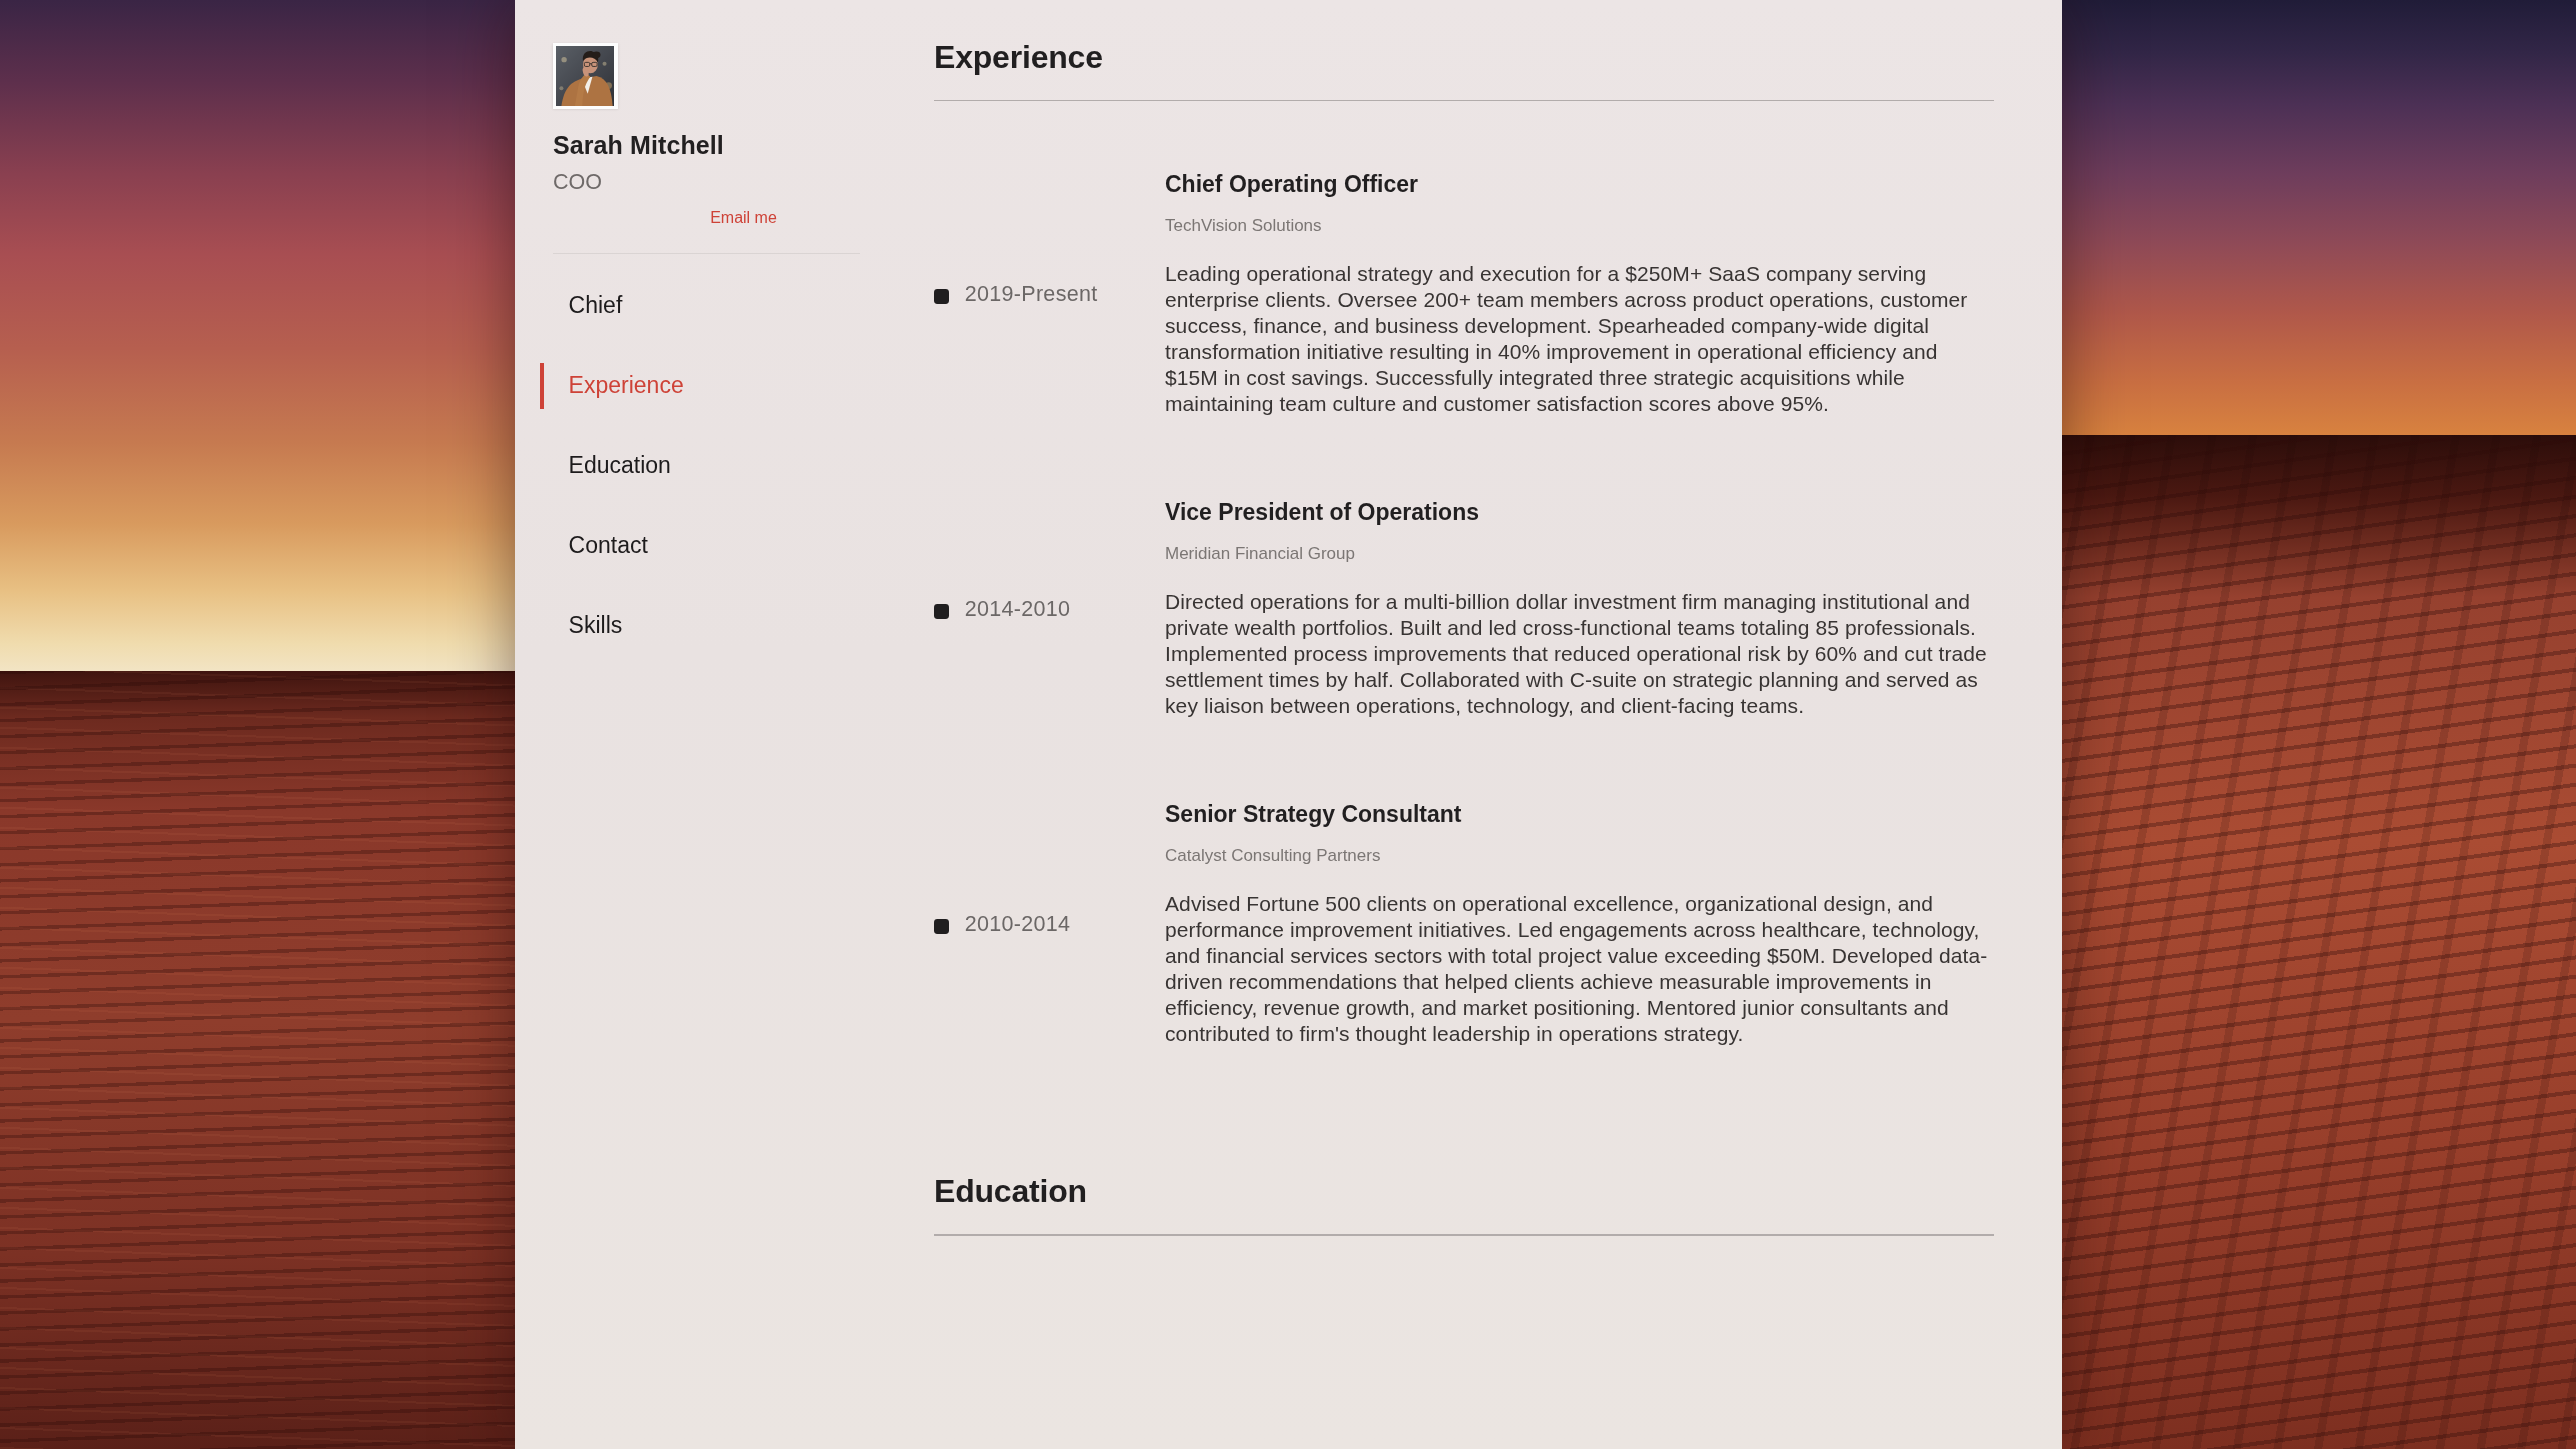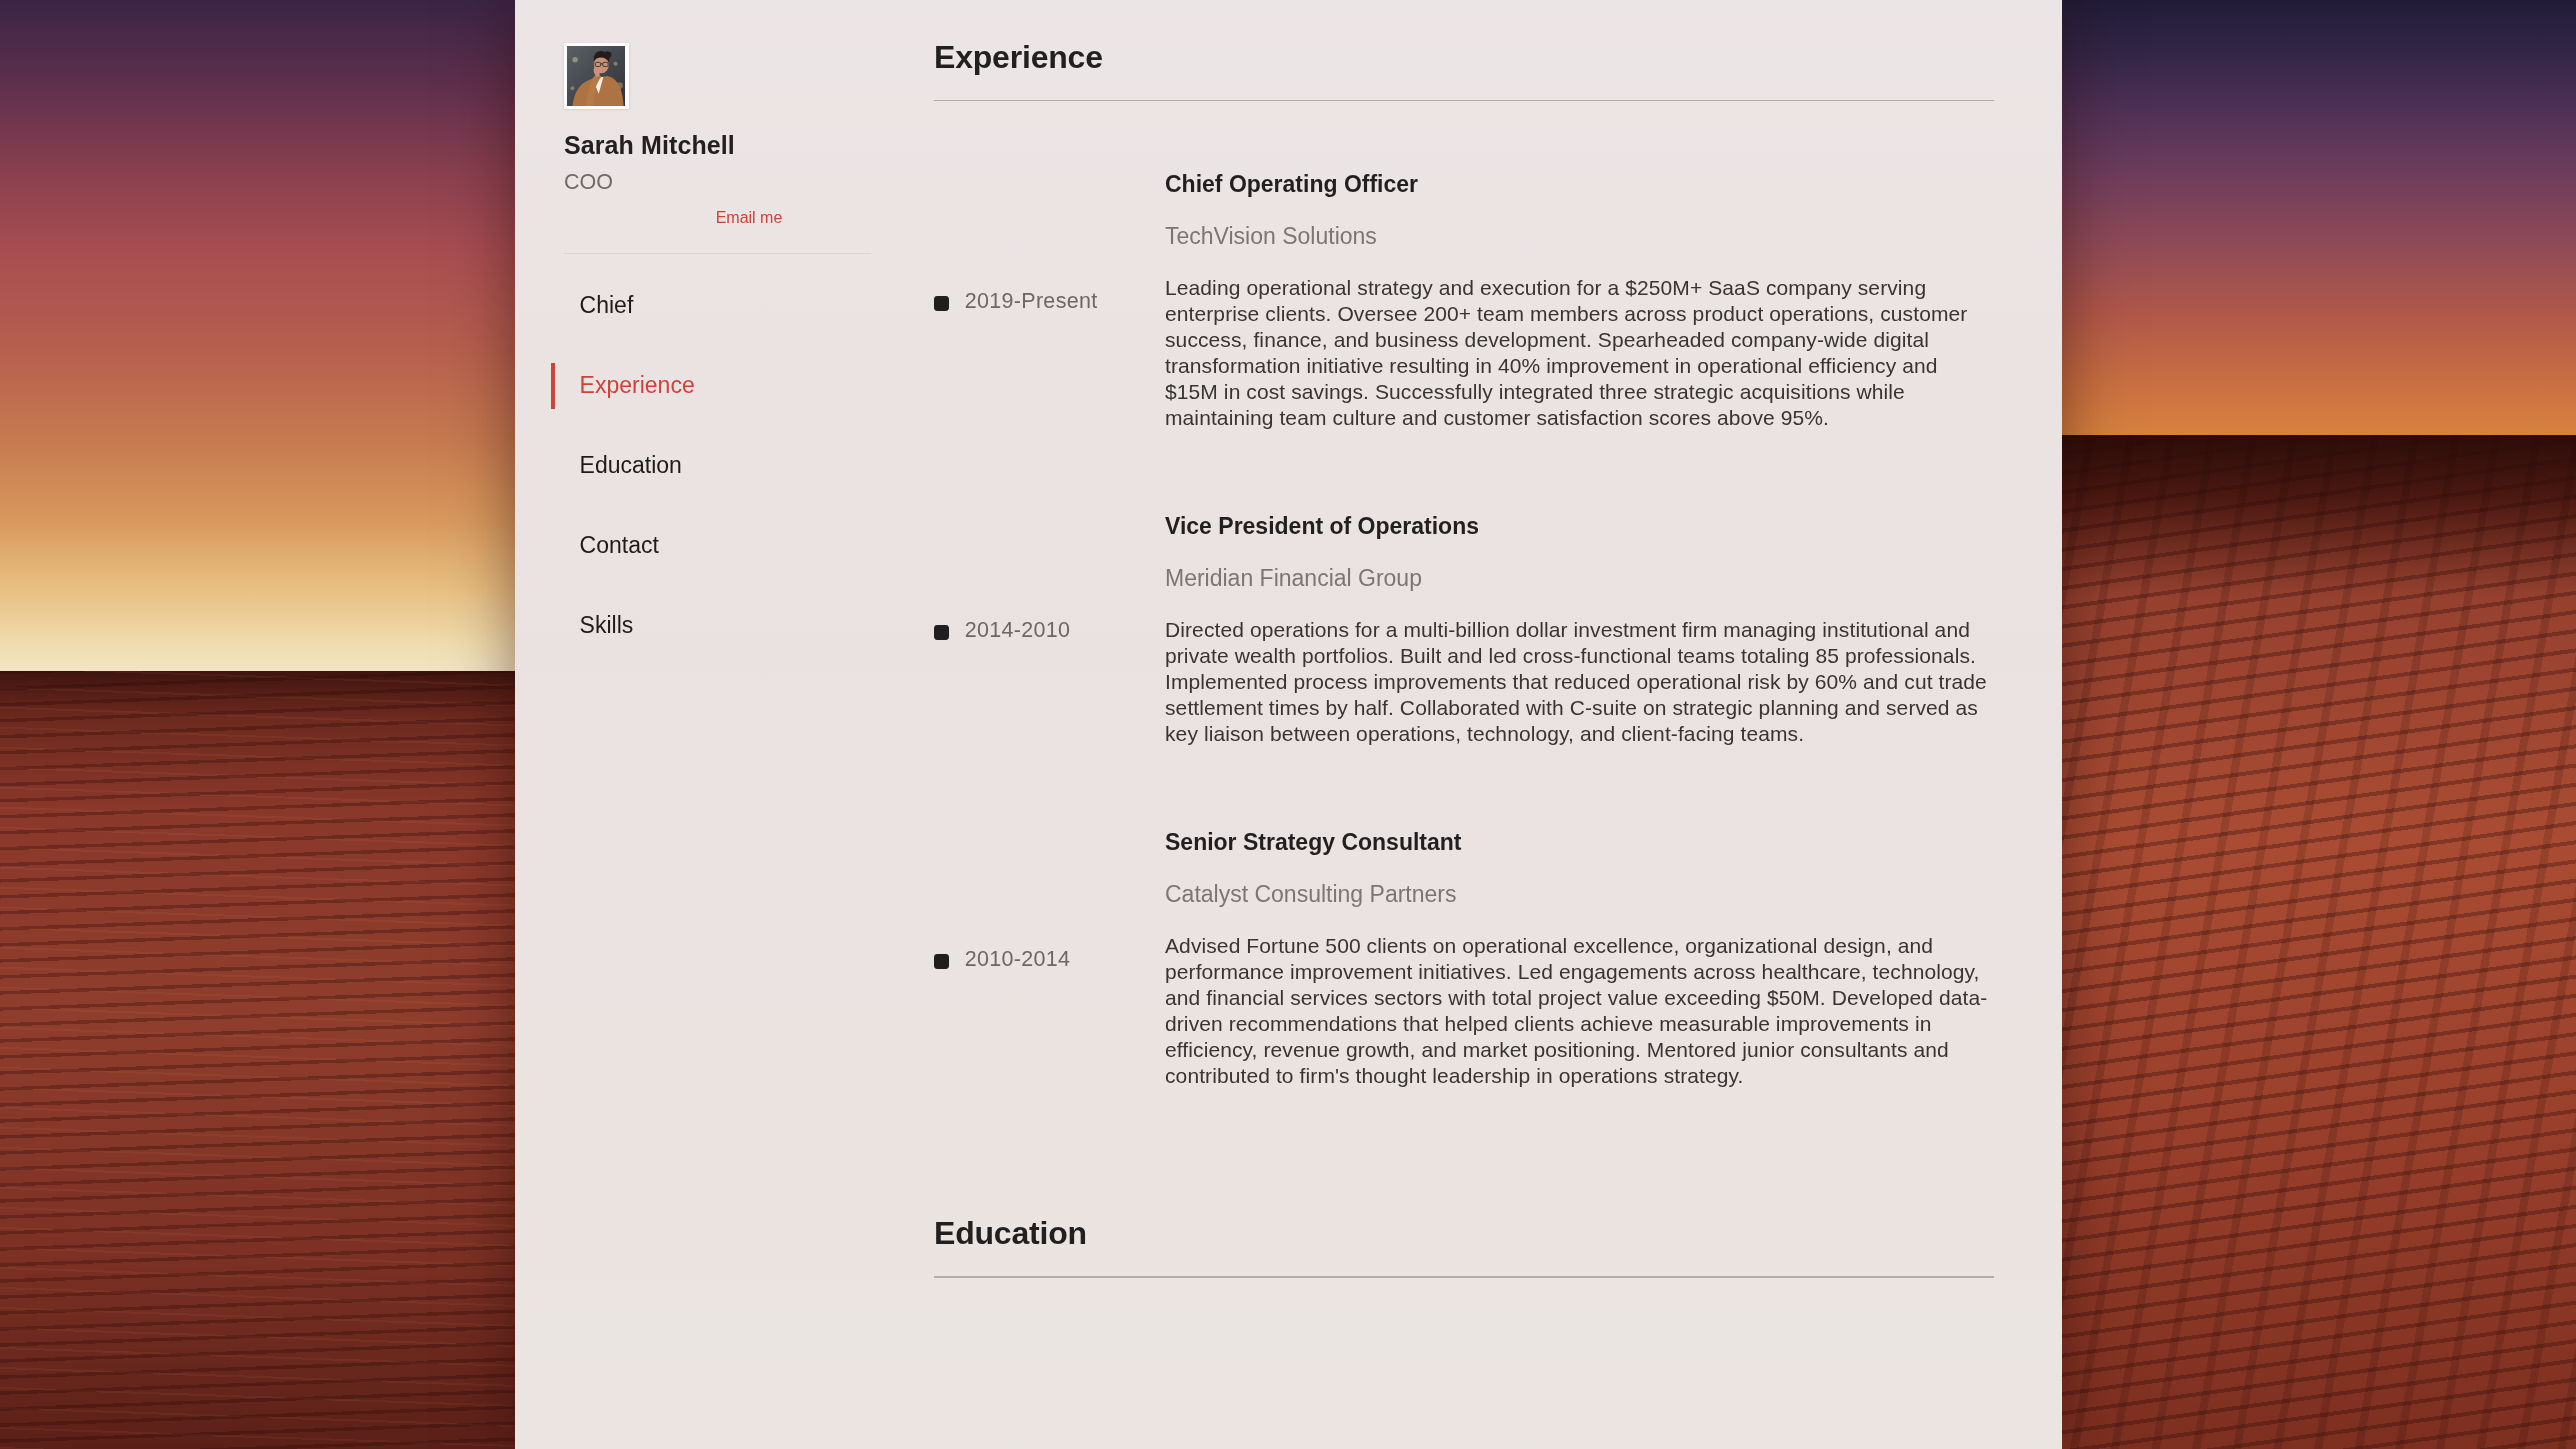--- a/index.html
+++ b/index.html
@@ -45,21 +45,21 @@
 
   
   .card{
     position:absolute; top:0; bottom:0; left:515px; width:1547px;
     background:linear-gradient(180deg,#ece5e5 0%, #e9e2e1 45%, #ebe5e1 100%);
     box-shadow:0 0 60px rgba(35,8,8,0.5);
     display:flex;
   }
 
   
-  .sidebar{ width:419px; flex:0 0 419px; padding:43px 0 0 49px; }
+  .sidebar{ width:419px; flex:0 0 419px; padding:43px 0 0 38px; }
   .photo-frame{
     width:65px; height:66px; background:#fdfdfd;
     padding:3.4px;
     box-shadow:0 0.7px 2.7px rgba(0,0,0,0.15);
   }
   .photo-frame svg{ display:block; width:58px; height:60px; }
   .profile-name{ margin-top:21.5px; font-size:25px; font-weight:700; color:#222021; letter-spacing:0.1px; }
   .profile-role{ margin-top:10.7px; font-size:21.5px; color:#6f6a69; }
   .email-link{ margin-top:14px; font-size:16px; color:#ce4237; cursor:pointer;text-align:center; }
   .side-divider{ margin:25.5px 0 0 0; width:307px; height:1.3px; background:#dad4d3; }
@@ -84,21 +84,21 @@
 
   .entry{ display:grid; grid-template-columns:231px 1fr; margin-top:70px; }
   .entry + .entry{ margin-top:82px; }
   .period-cell{ display:flex; align-items:center; }
   .marker{
     width:15.4px; height:15.4px; border-radius:3.4px; background:#201e1f;
     margin-top:4.7px; flex:0 0 15.4px;
   }
   .period{ margin-left:15.4px; font-size:21.5px; color:#6b6766; letter-spacing:0.3px; }
   .role{ font-size:23px; font-weight:700; color:#211f20; }
-  .company{ margin-top:25px; font-size:23px; color:#7b7674; }
+  .company{ margin-top:18px; font-size:17px; color:#7b7674; }
   .description{
     margin-top:25px; font-size:21px; line-height:26px; color:#383433;
     max-width:828px; letter-spacing:0.1px;
   }
 
   .education-section{ margin-top:126px; }
 </style>
 </head>
 <body>
 

